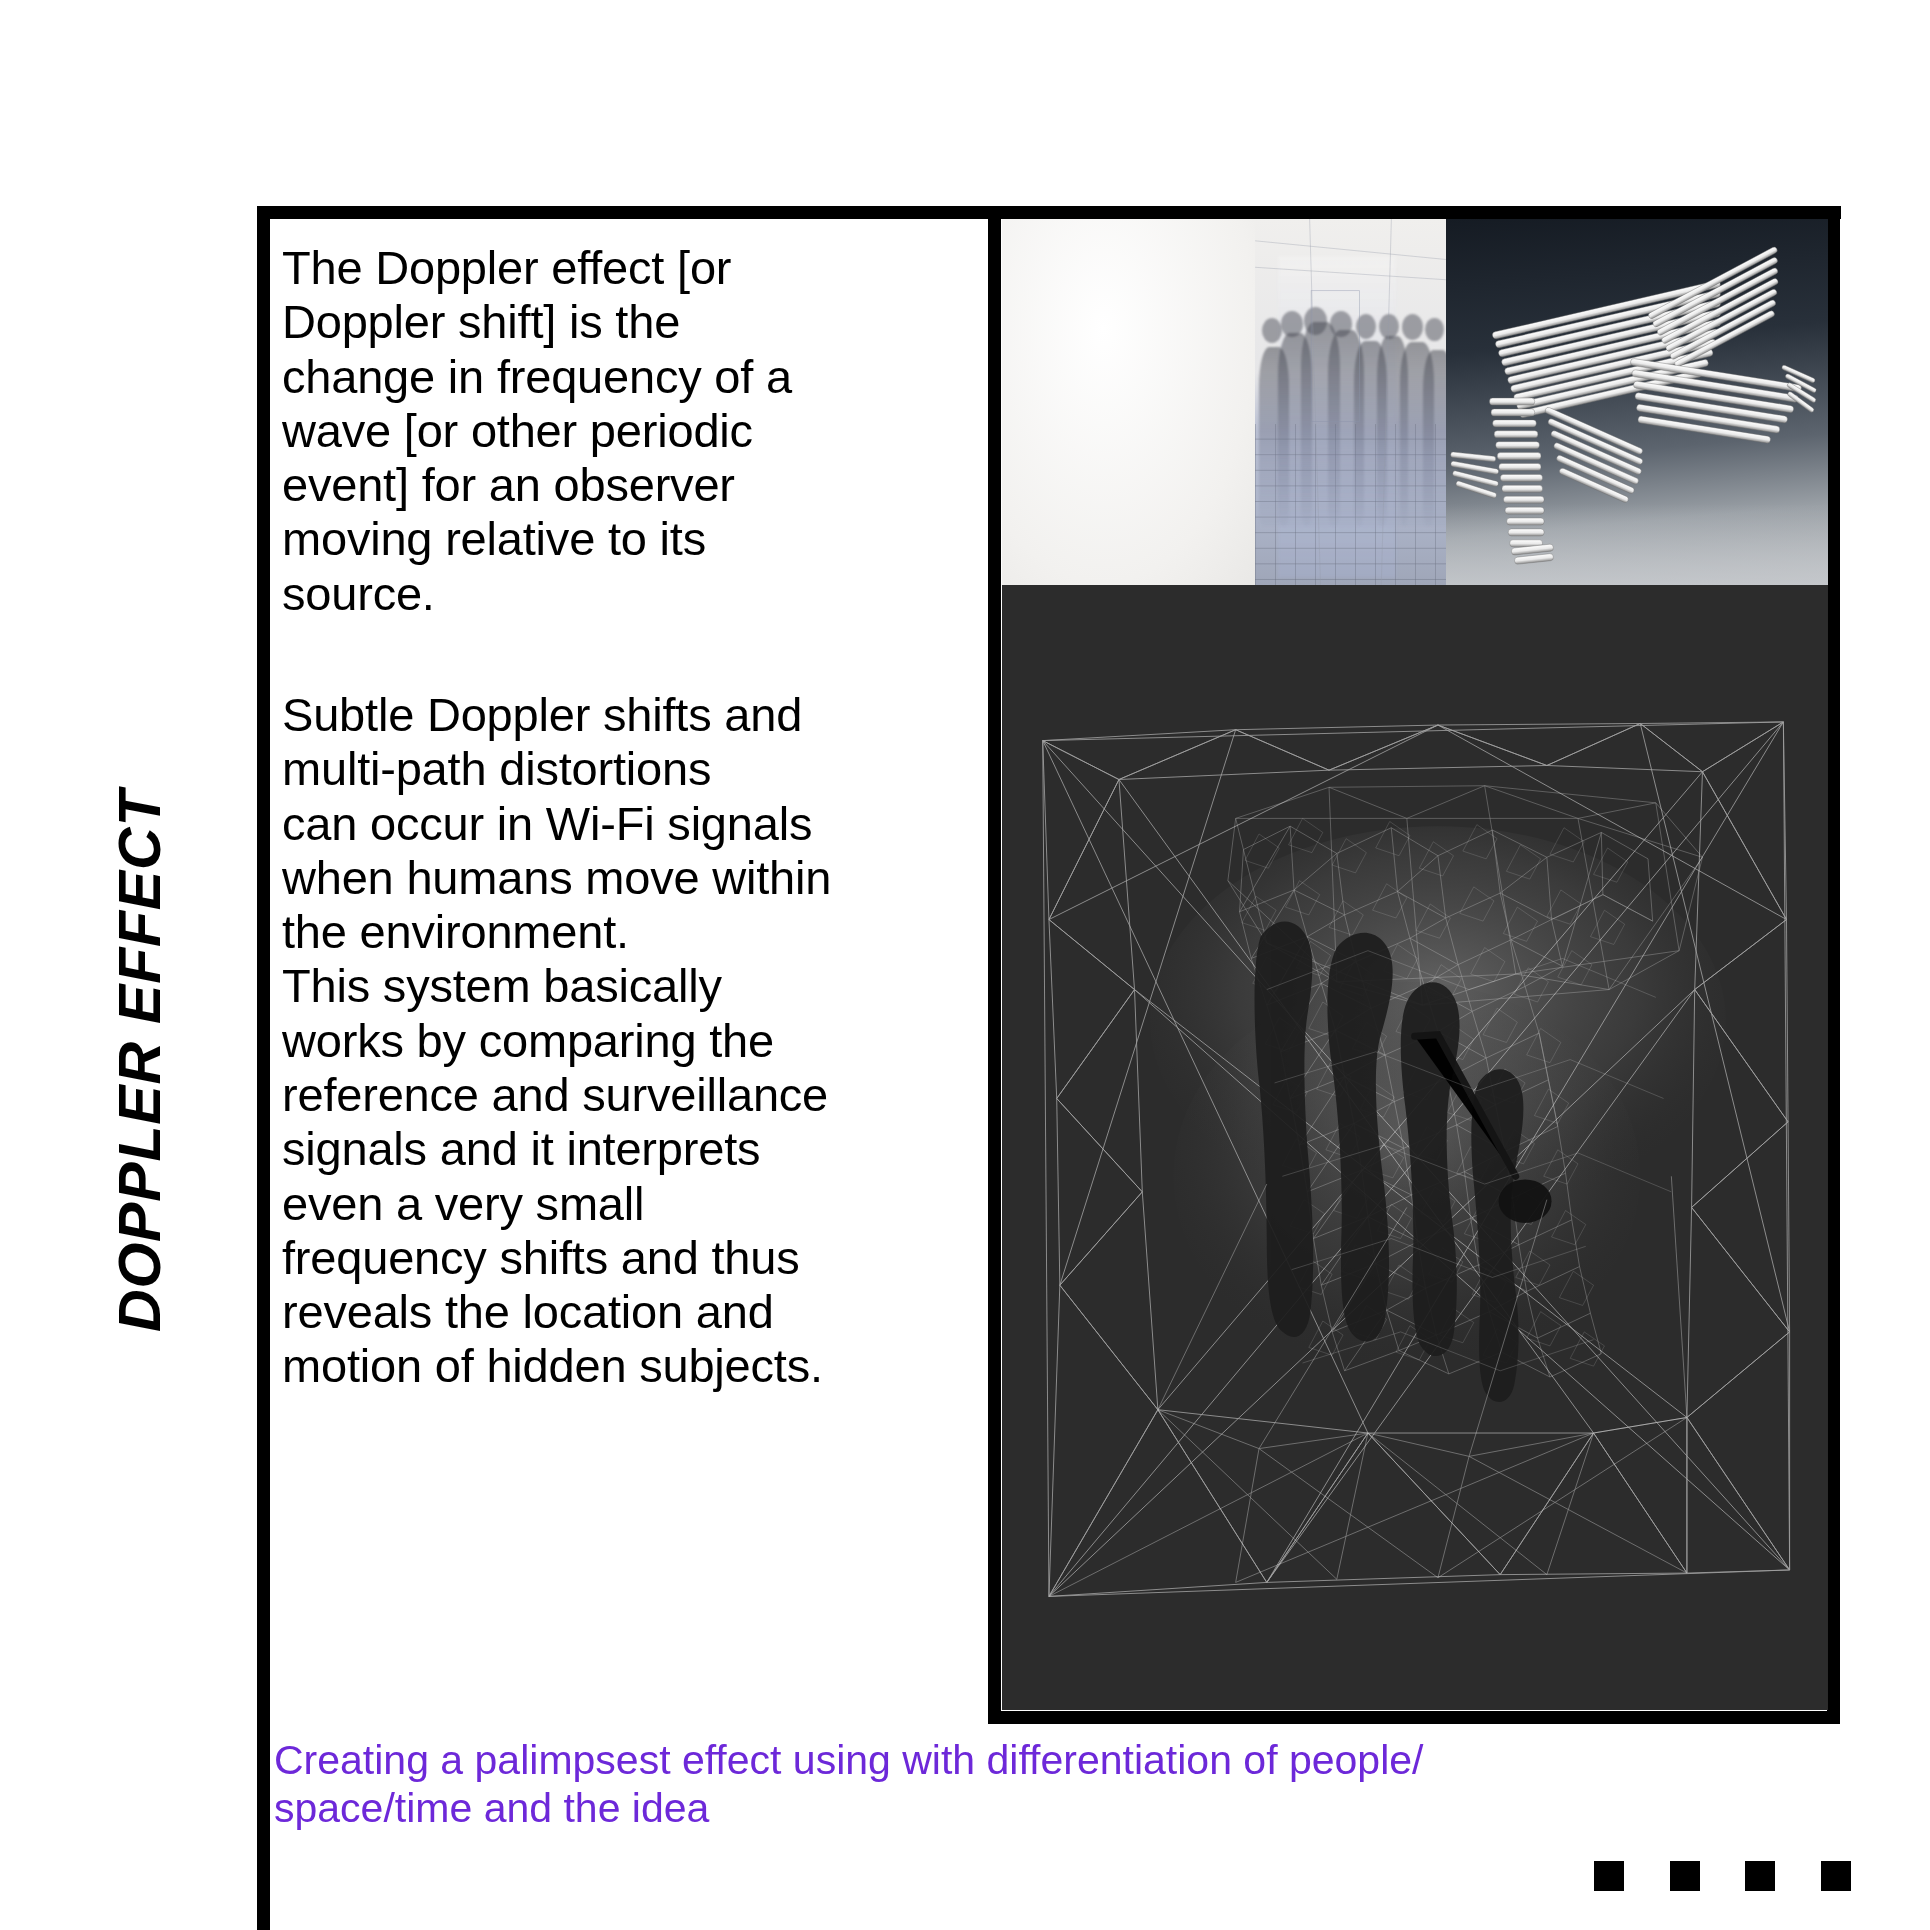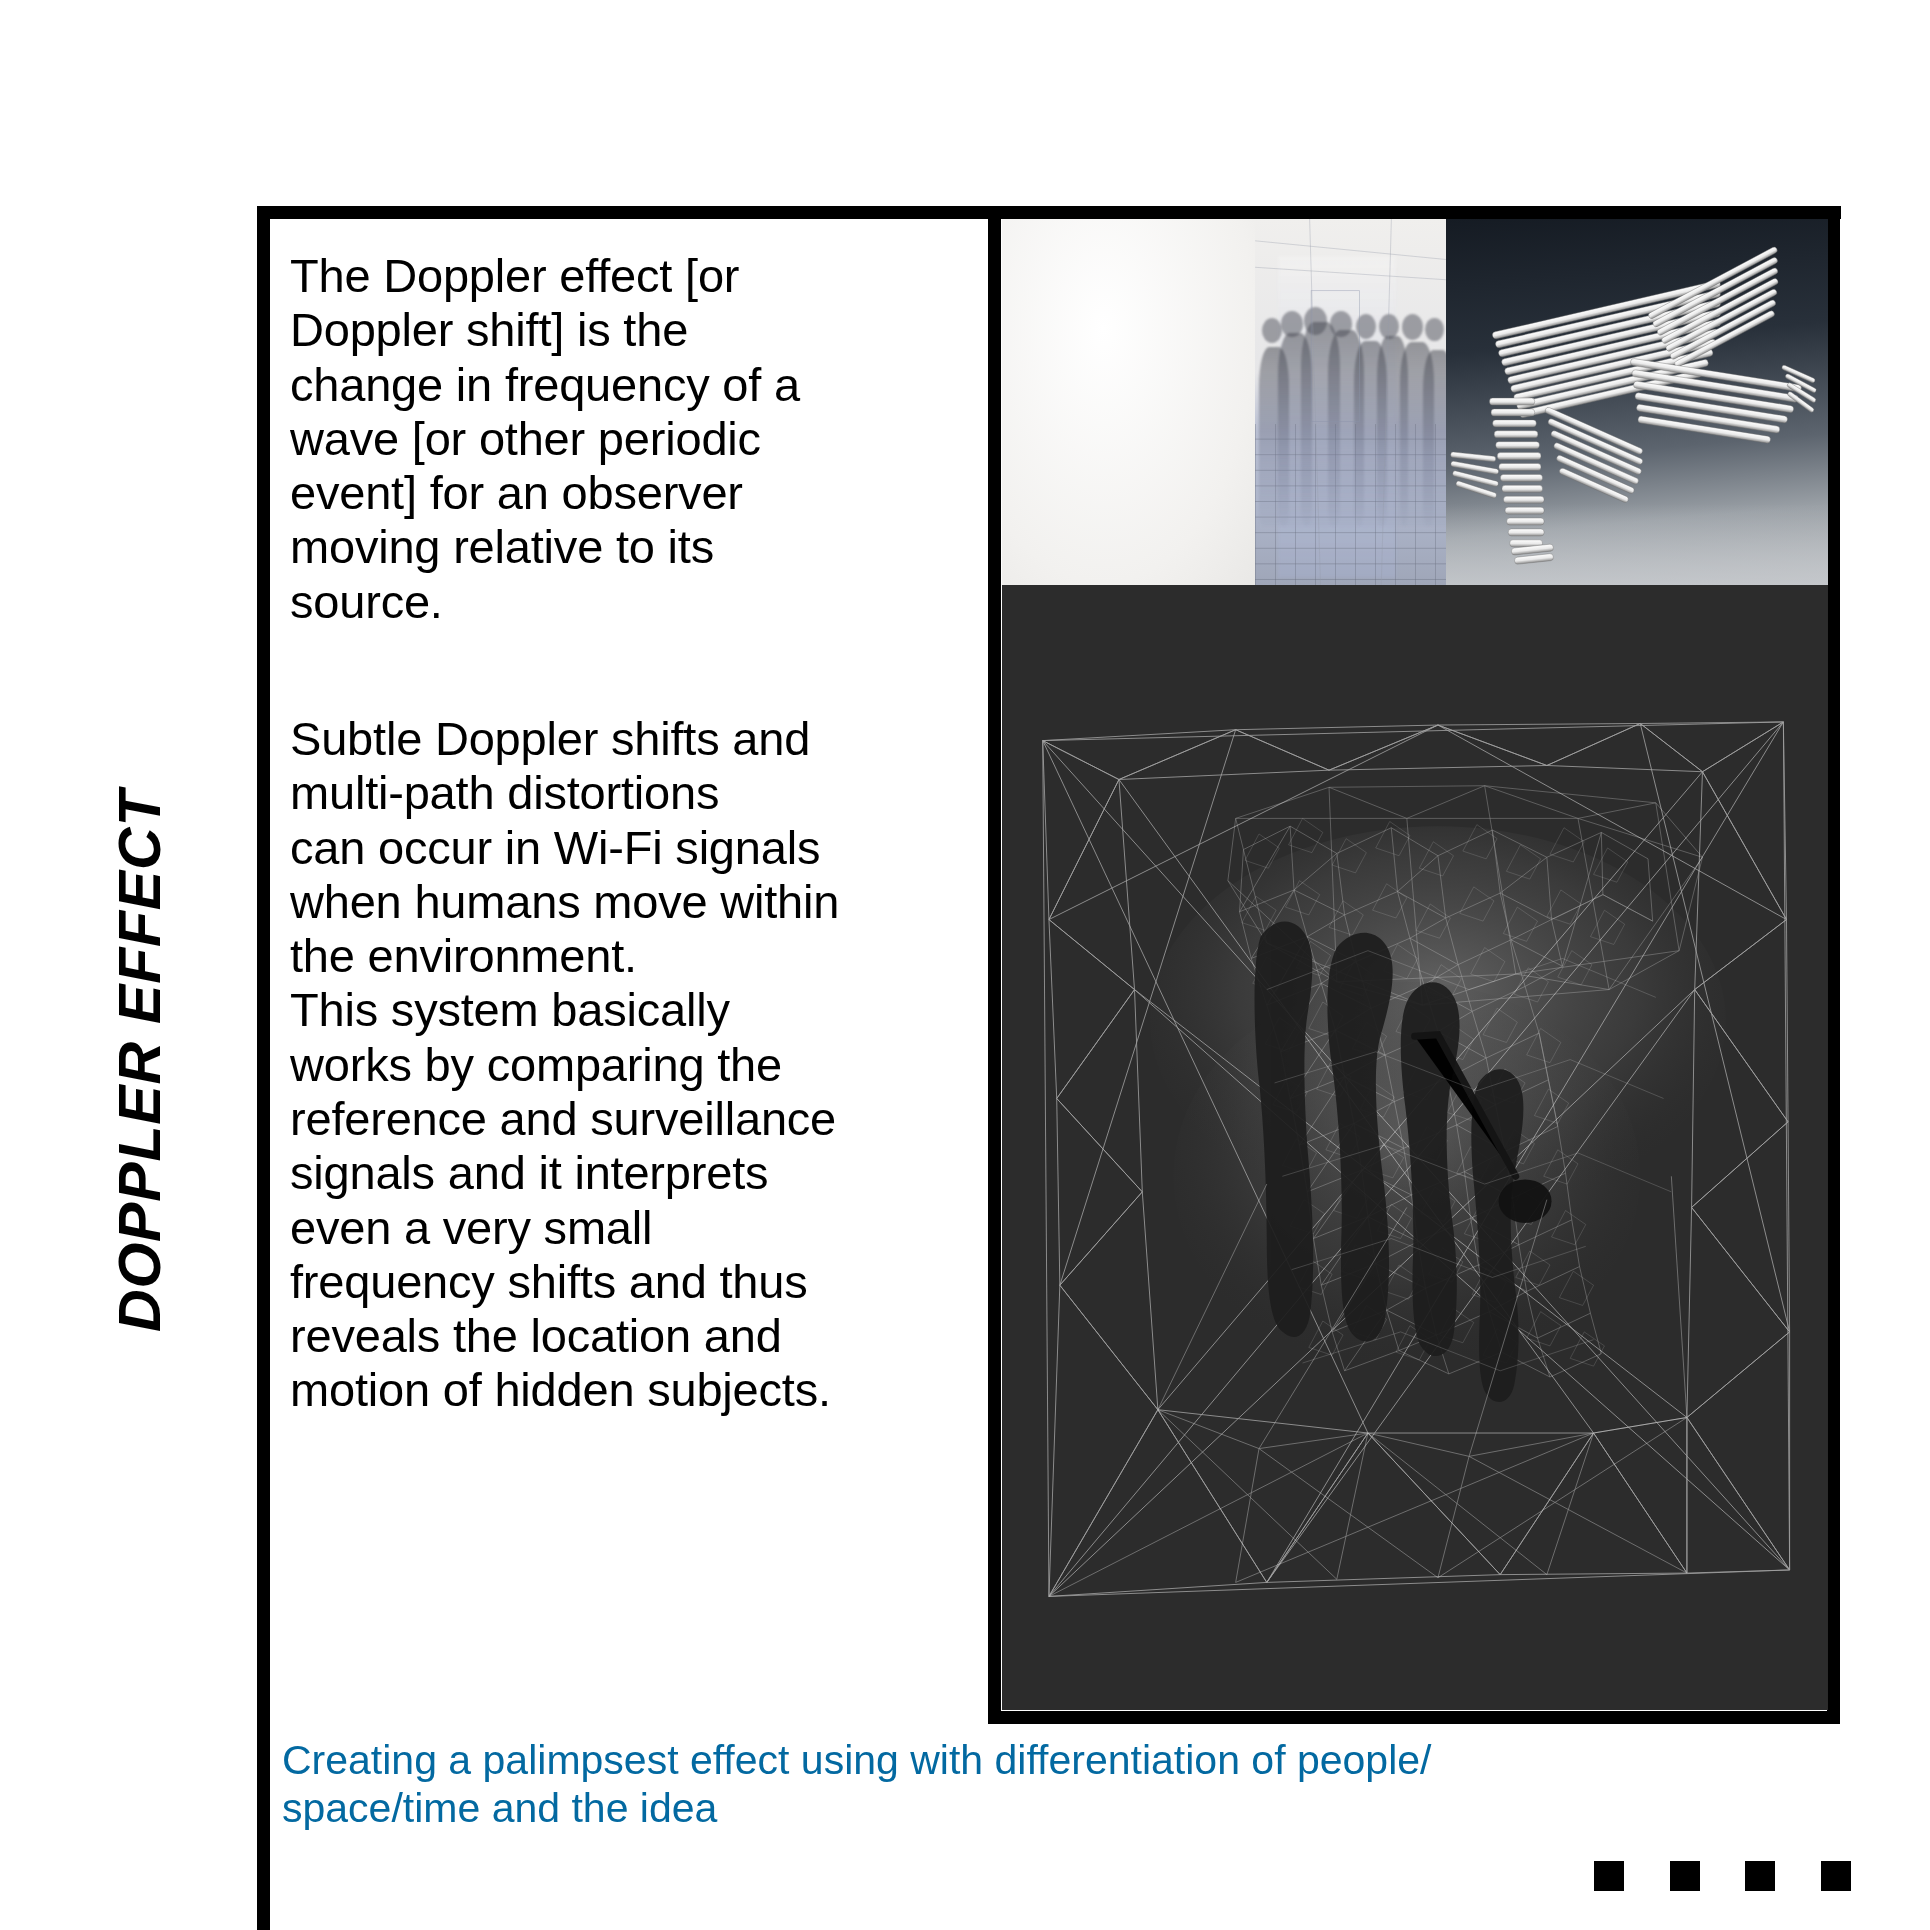--- a/index.html
+++ b/index.html
@@ -95,34 +95,34 @@
     position: absolute;
     left: 274px;
     top: 233px;
     width: 724px;
     color: #000000;
   }
   .body-para {
     font-size: 47px;
     line-height: 1.155;
     letter-spacing: -0.2px;
-    margin: 16px;
+    margin: 8px;
     white-space: pre-wrap;
   }
   .para-gap { height: 51px; }
 
   
   .caption {
     position: absolute;
-    left: 282px;
+    left: 274px;
     top: 1737px;
     width: 1564px;
     font-size: 41px;
     line-height: 1.16;
-    color: #0369a1;
+    color: #6d28d9;
     white-space: pre-wrap;
   }
 
   
   .media-col {
     position: absolute;
     left: 1002px;
     top: 219px;
     width: 826px;
     height: 1491px;

